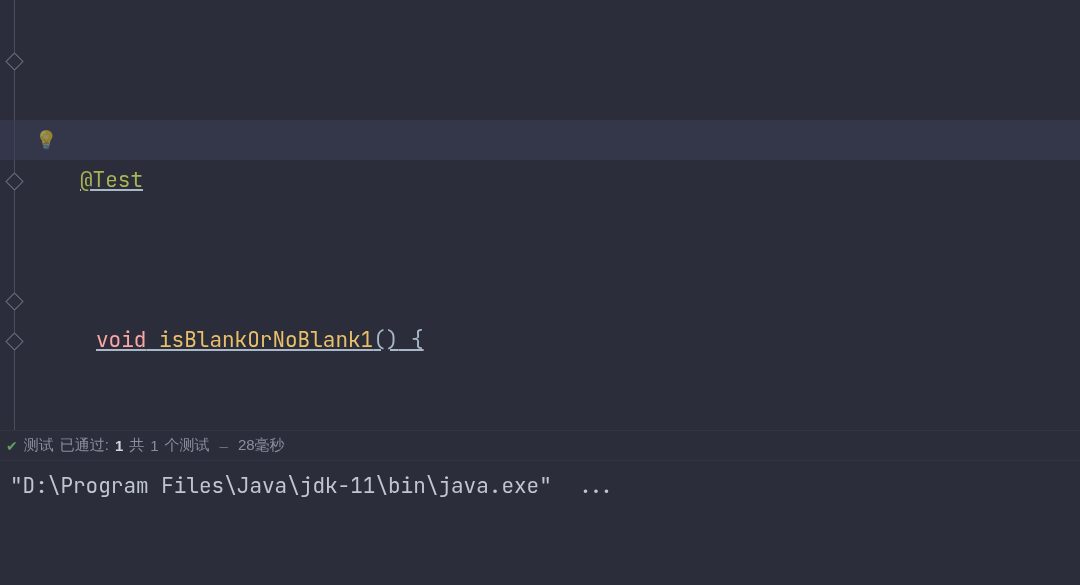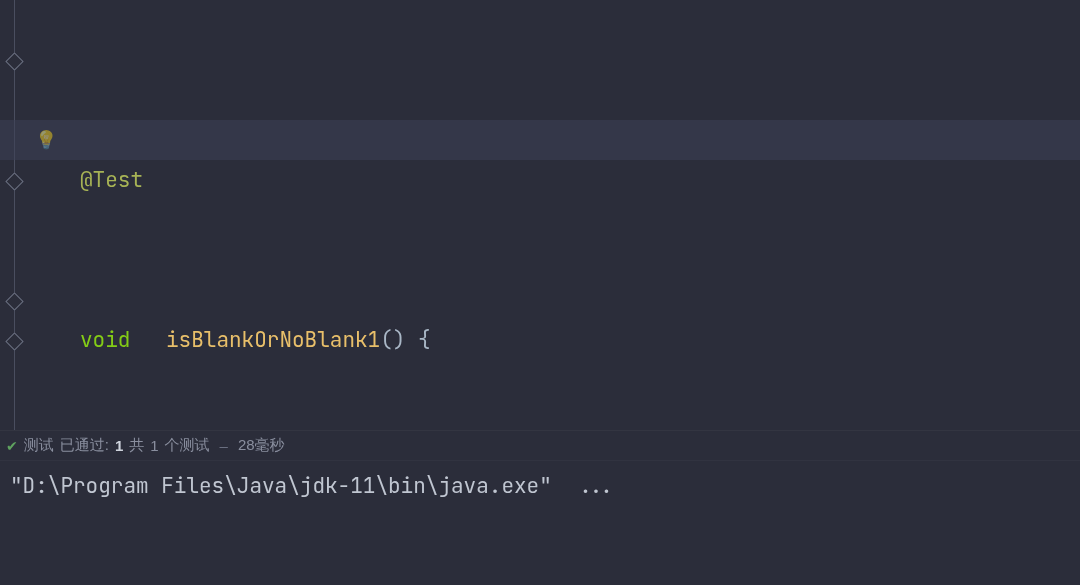--- a/index.html
+++ b/index.html
@@ -52,32 +52,32 @@
     font-size: 18px;
     color: #f0d060;
   }
   .code {
     flex: 1;
     padding-left: 50px;
     line-height: 40px;
     white-space: pre;
     position: relative;
   }
-  .row { height: 40px; display: flex; align-items: center; }
+  .row { height: 40px; display: flex; align-items: center; text-decoration: underline; }
   .caret-line-bg {
     position: absolute;
     left: -50px;
     right: 0;
     top: 120px;
     height: 40px;
     background: rgba(60,63,85,0.55);
   }
-  .kw { color: #84cc16; }
+  .kw { color: #fca5a5; margin-left: 16px; }
   .ann { color: #a7b355; }
-  .fn { color: #e8bf6a; margin-left: 23px; }
+  .fn { color: #e8bf6a; }
   .paren { color: #a9b7c6; }
 
   .console {
     position: absolute;
     left: 0; right: 0; bottom: 0;
     height: 155px;
     background: #2b2d3a;
     border-top: 1px solid rgba(255,255,255,0.04);
   }
   .status-bar {

